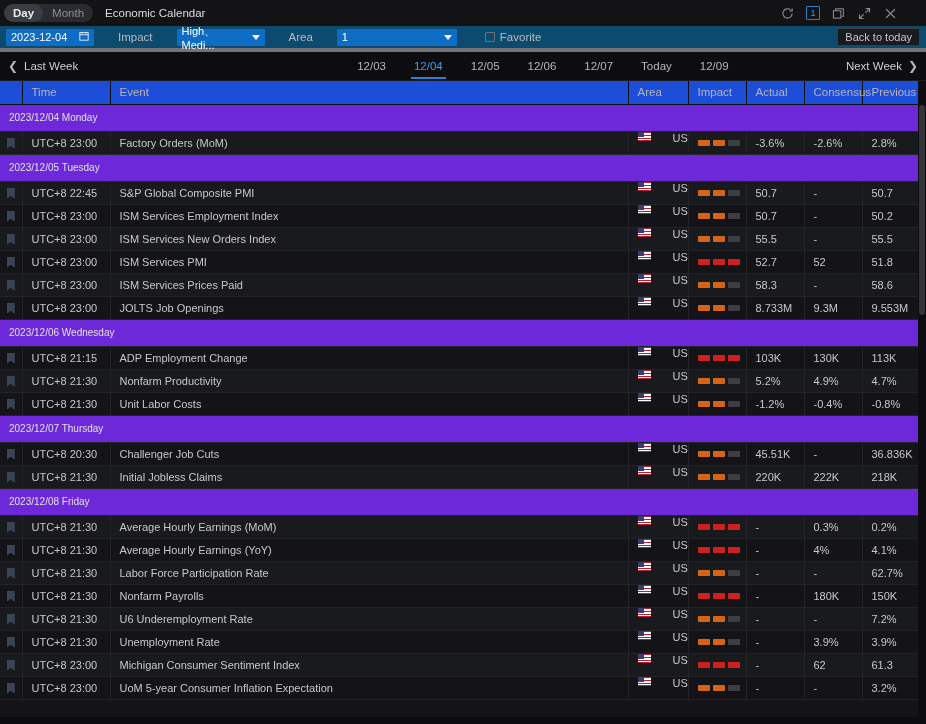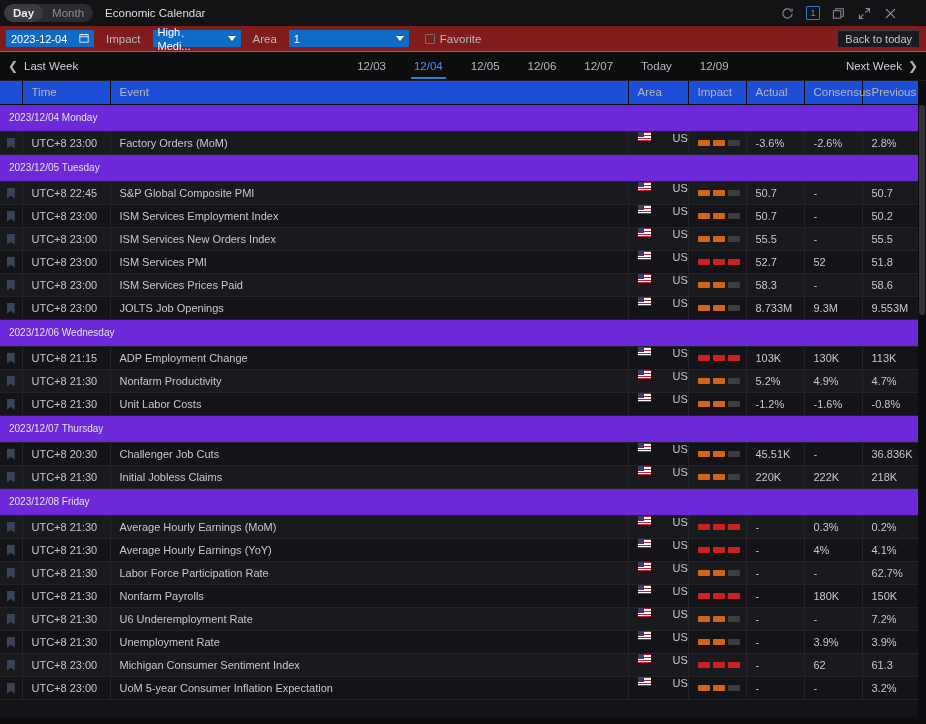--- a/index.html
+++ b/index.html
@@ -72,26 +72,26 @@
     color: #3d9ae8;
     font-size: 9px;
     display: flex; align-items: center; justify-content: center;
     cursor: pointer;
     border-radius: 1px;
   }
 
   
   .filterbar {
     height: 26px;
-    background: #7f1d1d;
+    background: #0c4a6e;
     display: flex;
     align-items: center;
     padding: 0 6px;
-    gap: 12px;
-    border-bottom: 1px solid #737373;
+    gap: 24px;
+    border-bottom: 4px solid #737373;
     position: relative;
   }
   .datepick {
     background: #0e6cc4;
     height: 17px;
     min-width: 88px;
     display: flex;
     align-items: center;
     justify-content: space-between;
     padding: 0 5px;
@@ -639,21 +639,21 @@
             </div>
           </td>
           <td>
             <div class="impbars">
               <span class="bar med"></span>
               <span class="bar med"></span>
               <span class="bar"></span>
             </div>
           </td>
           <td>-1.2%</td>
-          <td>-1.6%</td>
+          <td>-0.4%</td>
           <td>-0.8%</td>
         </tr>
         <tr class="grouprow">
           <td colspan="8">2023/12/07 Thursday</td>
         </tr>
         <tr class="datarow">
           <td class="cflag"><span class="bookmark"></span></td>
           <td>UTC+8 20:30</td>
           <td>Challenger Job Cuts</td>
           <td>

